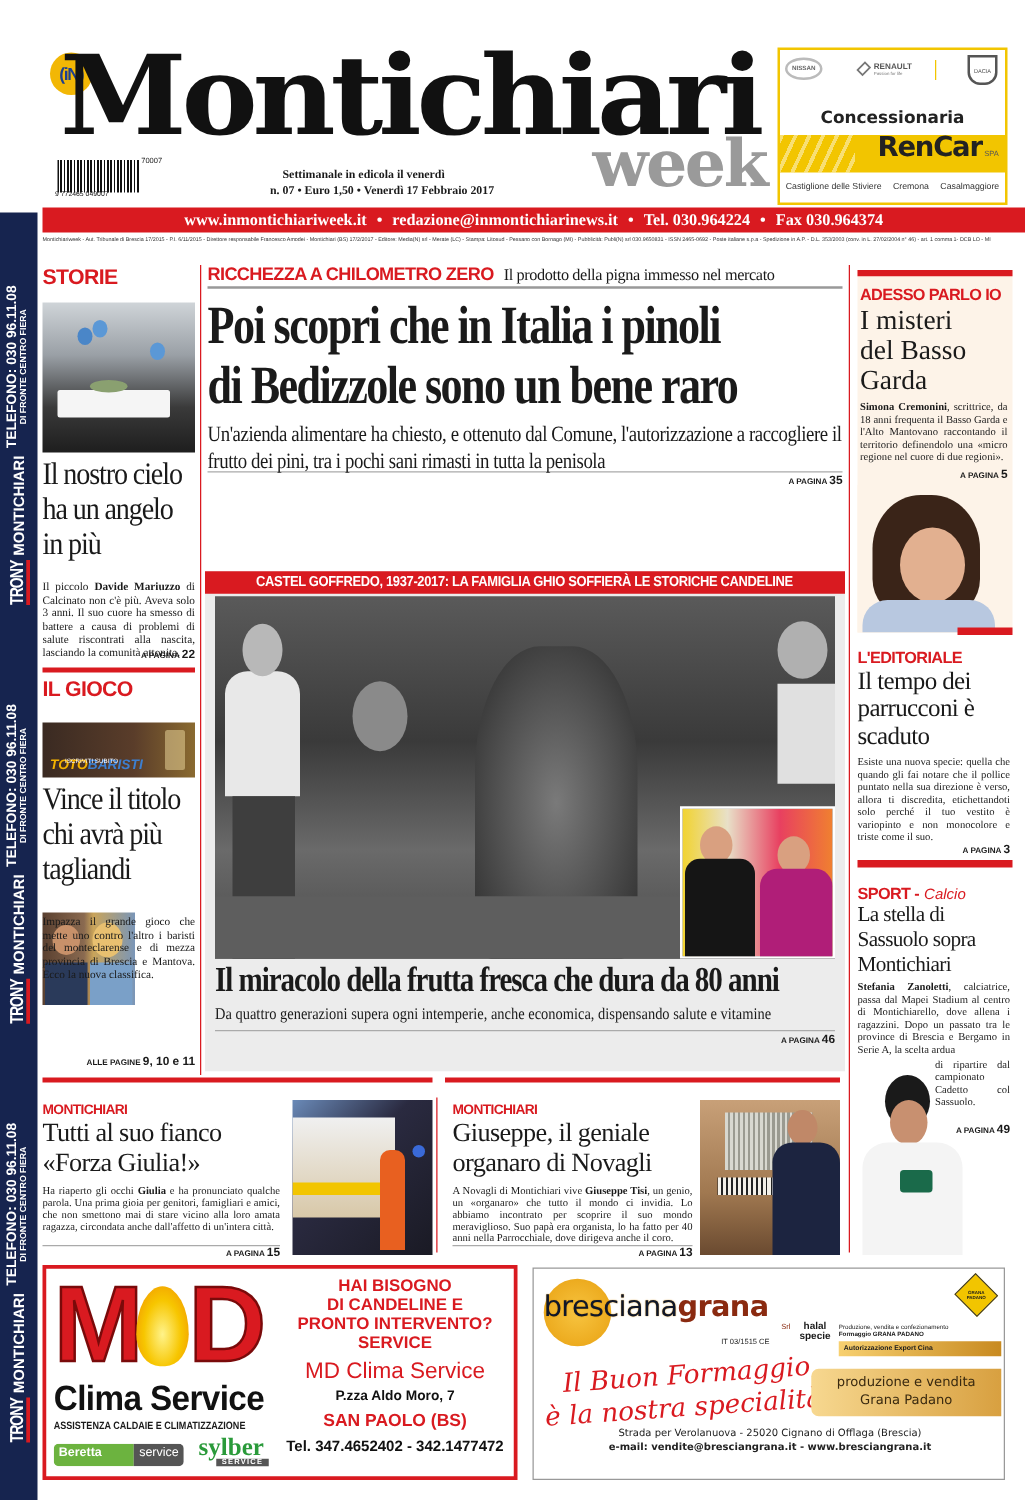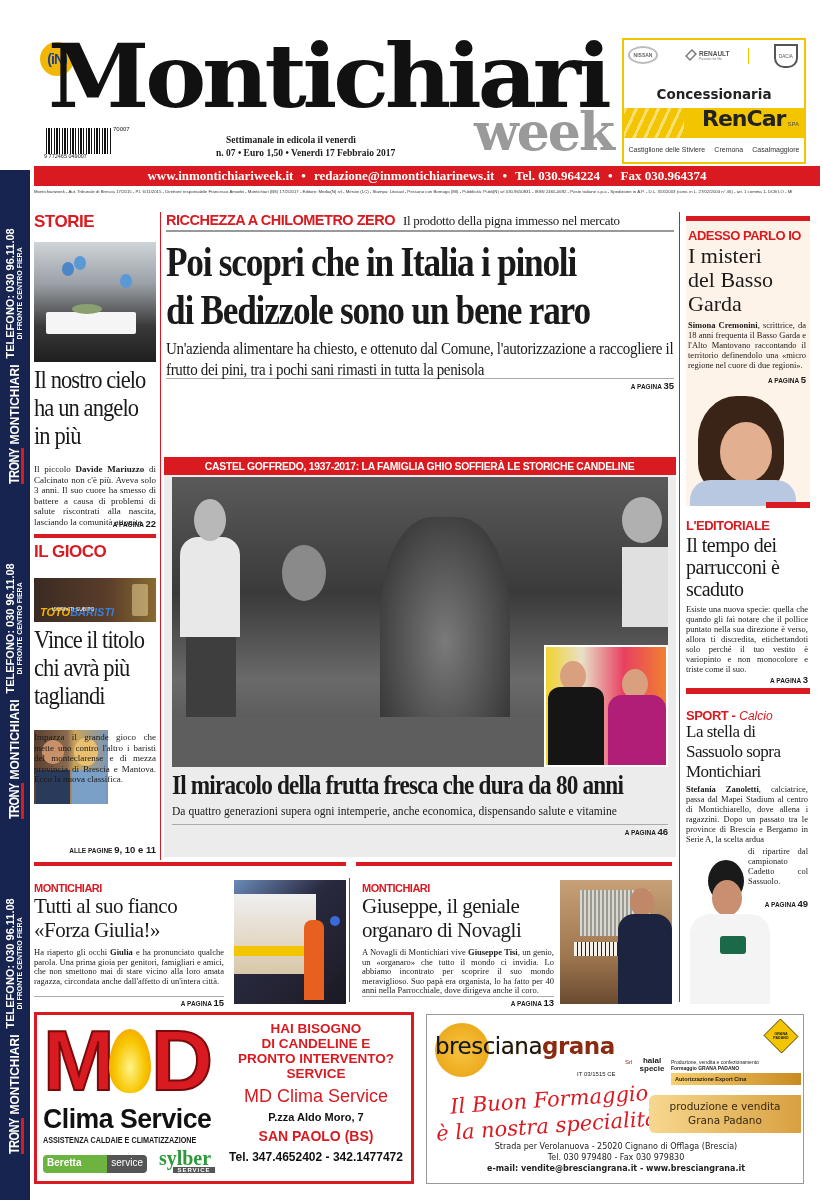--- a/index.html
+++ b/index.html
@@ -318,16 +318,15 @@
   <div class="abs" style="left:8px;top:72px;font-family:'DejaVu Serif',serif;font-style:italic;color:#d91a20;font-size:21px;line-height:26px;transform:rotate(-4deg);white-space:nowrap">
     <div style="padding-left:16px">Il Buon Formaggio</div>
     <div>è la nostra specialità</div>
   </div>
   <div class="abs" style="left:222px;top:80px;width:152px;height:38px;background:linear-gradient(90deg,#f7d890,#d8a040);border-radius:6px 0 0 6px;text-align:center;font-family:'DejaVu Sans',sans-serif;font-size:10.5px;line-height:14px;padding-top:4px;color:#3a2a10">
     <div>produzione e vendita</div>
       <div>Grana Padano</div>
   </div>
   <div class="abs" style="left:0;width:378px;top:126px;text-align:center;font-family:'DejaVu Sans',sans-serif;font-size:8px;line-height:11px;color:#222">
     <div>Strada per Verolanuova - 25020 Cignano di Offlaga (Brescia)</div>
-    <div>Tel. 030 979480 - Fax 030 979830</div>
     <div style="font-weight:700">e-mail: vendite@bresciangrana.it - www.bresciangrana.it</div>
   </div>
 </div>
 
 </body></html>

